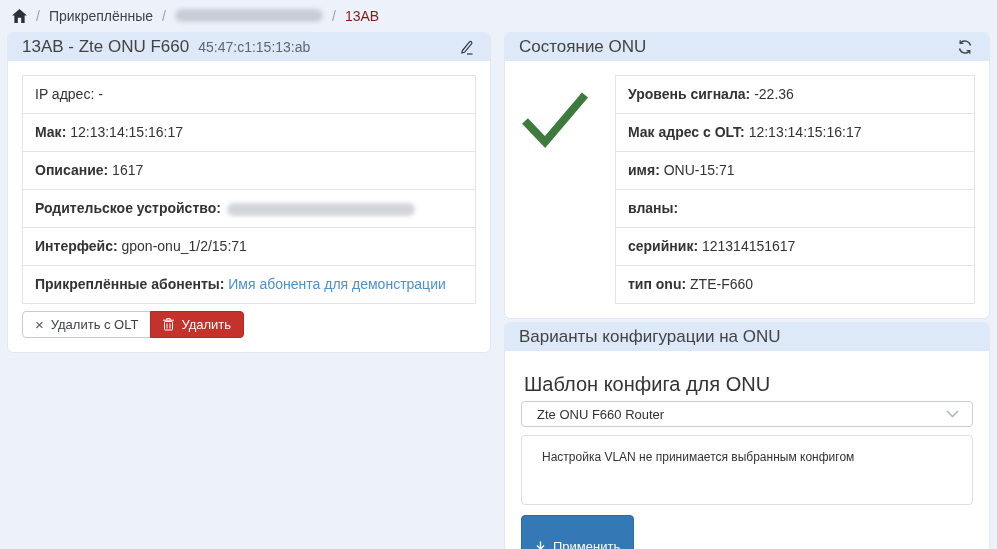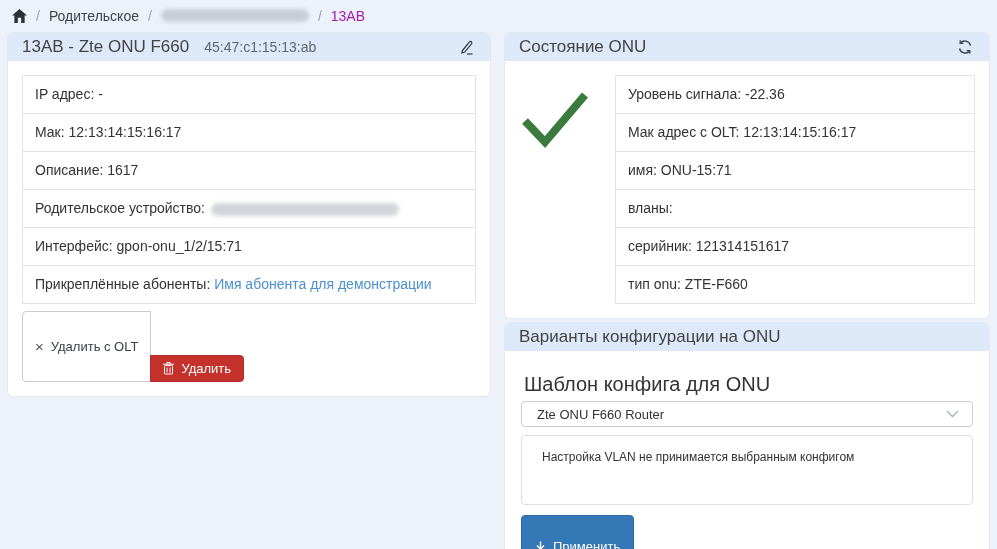--- a/index.html
+++ b/index.html
@@ -14,21 +14,21 @@
 
   
   .breadcrumb {
     height:31px;
     display:flex; align-items:center;
     padding:0 12px;
     font-size:14px;
   }
   .crumb-sep { color:#9aa3ad; margin:0 9px; }
   .crumb-link { color:#3d434b; text-decoration:none; cursor:pointer; }
-  .crumb-current { color:#a21caf; }
+  .crumb-current { color:#7f1d1d; }
   .home-icon { display:inline-flex; align-items:center; cursor:pointer; }
   .redacted {
     display:inline-block;
     background:#9aa2ac;
     opacity:.45;
     filter:blur(2px);
     border-radius:7px;
     vertical-align:middle;
   }
   .redacted.crumb { width:148px; height:13px; }
@@ -41,34 +41,34 @@
 
   .card { background:#fff; border-radius:5px; box-shadow:0 0 0 1px rgba(205,215,228,.35); }
   .card-header {
     background:#dde9f8;
     border-radius:5px 5px 0 0;
     padding:4px 14px;
     min-height:27px;
     display:flex; align-items:center; justify-content:space-between;
     font-size:17px; color:#434343;
   }
-  .header-sub { font-size:14px; color:#5e666e; margin-left:15px; }
+  .header-sub { font-size:14px; color:#5e666e; margin-left:9px; }
   .icon-btn { display:inline-flex; align-items:center; cursor:pointer; padding:1px 2px; }
 
   
   .card-body { padding:14px;border-radius:24px; }
   .info-table { border:1px solid #e4e4e4; border-bottom:none; border-radius:1px; }
   .info-row {
     border-bottom:1px solid #e4e4e4;
     padding:10px 12px;
     font-size:14px; line-height:17px;
     color:#333;
     white-space:nowrap; overflow:hidden;
   }
-  .lbl-bold { font-weight:normal;text-align:right; }
+  .lbl-bold { font-weight:bold;text-align:right; }
   .val-link { color:#4a90d2; text-decoration:none; cursor:pointer; }
 
   
   .btn-row { margin-top:7px; display:flex; }
   .btn {
     font-size:13px; line-height:17px;
     padding:4px 12px;
     border:1px solid transparent;
     display:inline-flex; align-items:center; gap:7px;
     cursor:pointer;
@@ -78,21 +78,20 @@
     background:#fff; color:#3b4148;
     border-color:#c6ccd2;
     border-radius:4px 0 0 4px;
   }
   .btn-default .x-glyph { color:#555; font-size:15px; line-height:13px; }
   .btn-danger {
     background:#c5312b; color:#fff;
     border-color:#b52a25;
     border-radius:0 4px 4px 0;
     margin-left:-1px;
-    margin-top:44px;
   }
   .btn-primary {
     background:#3478b6; color:#fff;
     border-color:#2d6ba5;
     border-radius:4px;
   }
 
   
   .status-body { display:flex; padding:14px; }
   .check-col { width:96px; flex:0 0 96px; padding-top:14px; }
@@ -126,21 +125,21 @@
 
 <div class="page">
 
   <nav class="breadcrumb">
     <span class="home-icon">
       <svg width="15" height="14" viewBox="0 0 16 15">
           <path d="M8 0 L16 7 H13.5 V15 H9.8 V9.5 H6.2 V15 H2.5 V7 H0 Z" fill="#2b3137"></path>
         </svg>
     </span>
     <span class="crumb-sep">/</span>
-    <a class="crumb-link">Родительское</a>
+    <a class="crumb-link">Прикреплённые</a>
     <span class="crumb-sep">/</span>
     <span class="redacted crumb"></span>
     <span class="crumb-sep">/</span>
     <span class="crumb-current">13AB</span>
   </nav>
 
   <div class="columns">
 
     <section class="card col-left">
       <header class="card-header">

